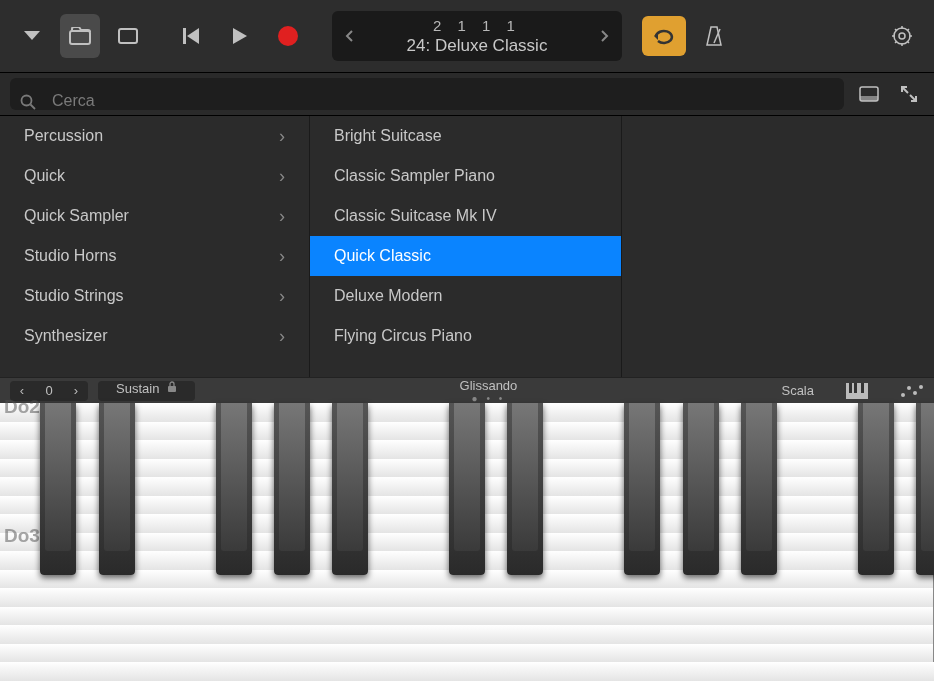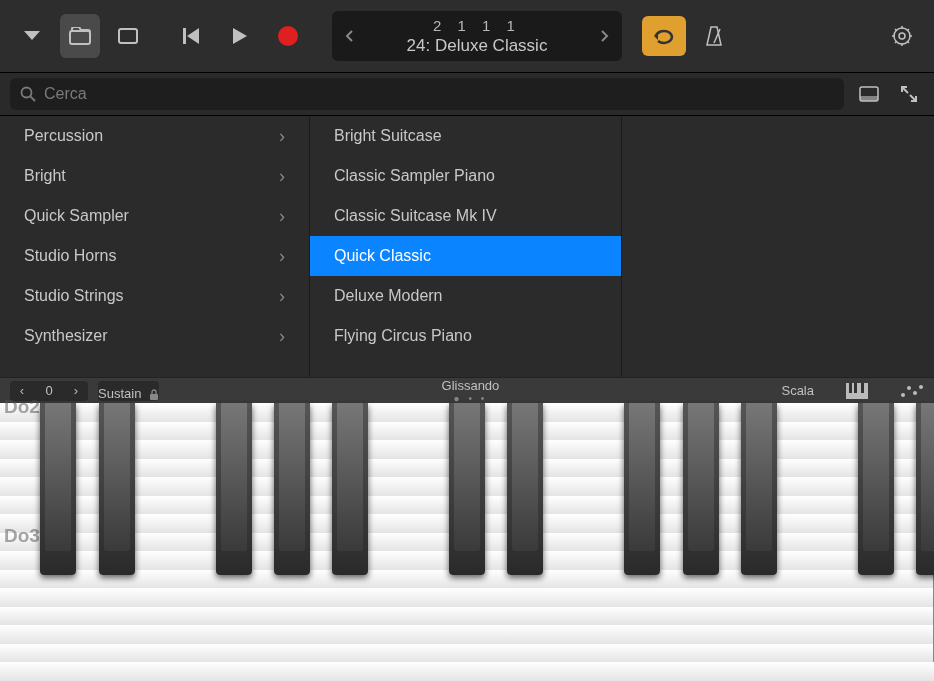--- a/index.html
+++ b/index.html
@@ -14,40 +14,40 @@
 .display { flex: 0 0 290px; height: 50px; background: #1a1a1a; border-radius: 6px; display: flex; align-items: center; position: relative; color: #b0b0b0; }
 .display .chev { width: 36px; display:flex; align-items:center; justify-content:center; color:#888; }
 .display .center { flex:1; text-align:center; }
 .display .nums { font-size: 15px; letter-spacing: 6px; color:#b8b8b8; }
 .display .title { font-size: 17px; color:#c8c8c8; margin-top:2px; }
 .cycle-btn { width: 44px; height: 40px; background: #e0a030; border-radius: 6px; display:flex; align-items:center; justify-content:center; color:#333; margin-left:12px; }
 .spacer { flex: 1; }
 
 
 .searchbar { height: 44px; background: #2a2a2a; display:flex; align-items:center; padding: 0 10px; gap:10px; border-top:1px solid #000; border-bottom:1px solid #000;}
-.search-input-wrap { flex:1; height: 32px; background: #1e1e1e; border-radius: 6px; display:flex; align-items:center; padding:0 10px; gap:8px; }
+.search-input-wrap { flex:1; height: 32px; background: #1e1e1e; border-radius: 6px; display:flex; align-items:flex-end; padding:0 10px; gap:16px; }
 .search-input { flex:1; background: transparent; border:none; outline:none; color:#ccc; font-size:16px; }
 .search-input::placeholder { color:#7a7a7a; }
 .sb-btn { width:30px; height:30px; display:flex; align-items:center; justify-content:center; color:#c0c0c0; }
 
 
 .browser { height: 261px; display:flex; background:#2b2b2b; }
 .col1 { width: 310px; border-right:1px solid #1a1a1a; overflow:hidden; }
 .col2 { width: 312px; border-right:1px solid #1a1a1a; overflow:hidden; }
 .col3 { flex:1; }
 .row { height:40px; display:flex; align-items:center; padding:0 24px; font-size:16px; color:#c8c8c8; justify-content:space-between; }
 .row .chev-r { color:#888; font-size:18px; }
 .row.selected { background:#0a84ff; color:#fff; }
 
 
 .piano-hdr { height: 26px; background:#3a3a3a; display:flex; align-items:center; padding:0 10px; gap:10px; font-size:13px; color:#c0c0c0; border-top:1px solid #222; }
 .oct-box { display:flex; align-items:center; background:#2a2a2a; border-radius:4px; height:20px; }
 .oct-box .arrow { width:24px; text-align:center; color:#bbb; }
 .oct-box .val { width:30px; text-align:center; }
-.sustain-box { display:flex; align-items:flex-end; background:#2a2a2a; border-radius:4px; height:20px; padding:0 0; gap:8px; }
+.sustain-box { display:flex; align-items:flex-start; background:#2a2a2a; border-radius:4px; height:20px; padding:0 18px; gap:8px; }
 .piano-hdr .center-lbl { flex:1; text-align:center; }
 .dots { font-size:10px; letter-spacing:3px; color:#888; display:block; }
 .piano-hdr .right-grp { display:flex; align-items:center; gap:32px; }
 
 
 .piano { position:relative; height:278px; background:#000; }
 .whitekeys { display:flex; height:100%;flex-direction:column; }
 .wkey { flex:1; background: linear-gradient(#fff, #e4e4e4); border-right:1px solid #888; position:relative; }
 .wkey:last-child { border-right:none; }
 .wkey .lbl { position:absolute; bottom:4px; left:4px; font-size:19px; font-weight:600; color:rgba(80,80,80,0.5); }
@@ -166,21 +166,21 @@
   </div>
 </div>
 
 <div class="browser">
   <div class="col1">
     <div class="row">
         <span>Percussion</span>
         <span class="chev-r">›</span>
       </div>
     <div class="row">
-        <span>Bright</span>
+        <span>Quick</span>
         <span class="chev-r">›</span>
       </div>
     <div class="row">
         <span>Quick Sampler</span>
         <span class="chev-r">›</span>
       </div>
     <div class="row">
         <span>Studio Horns</span>
         <span class="chev-r">›</span>
       </div>

